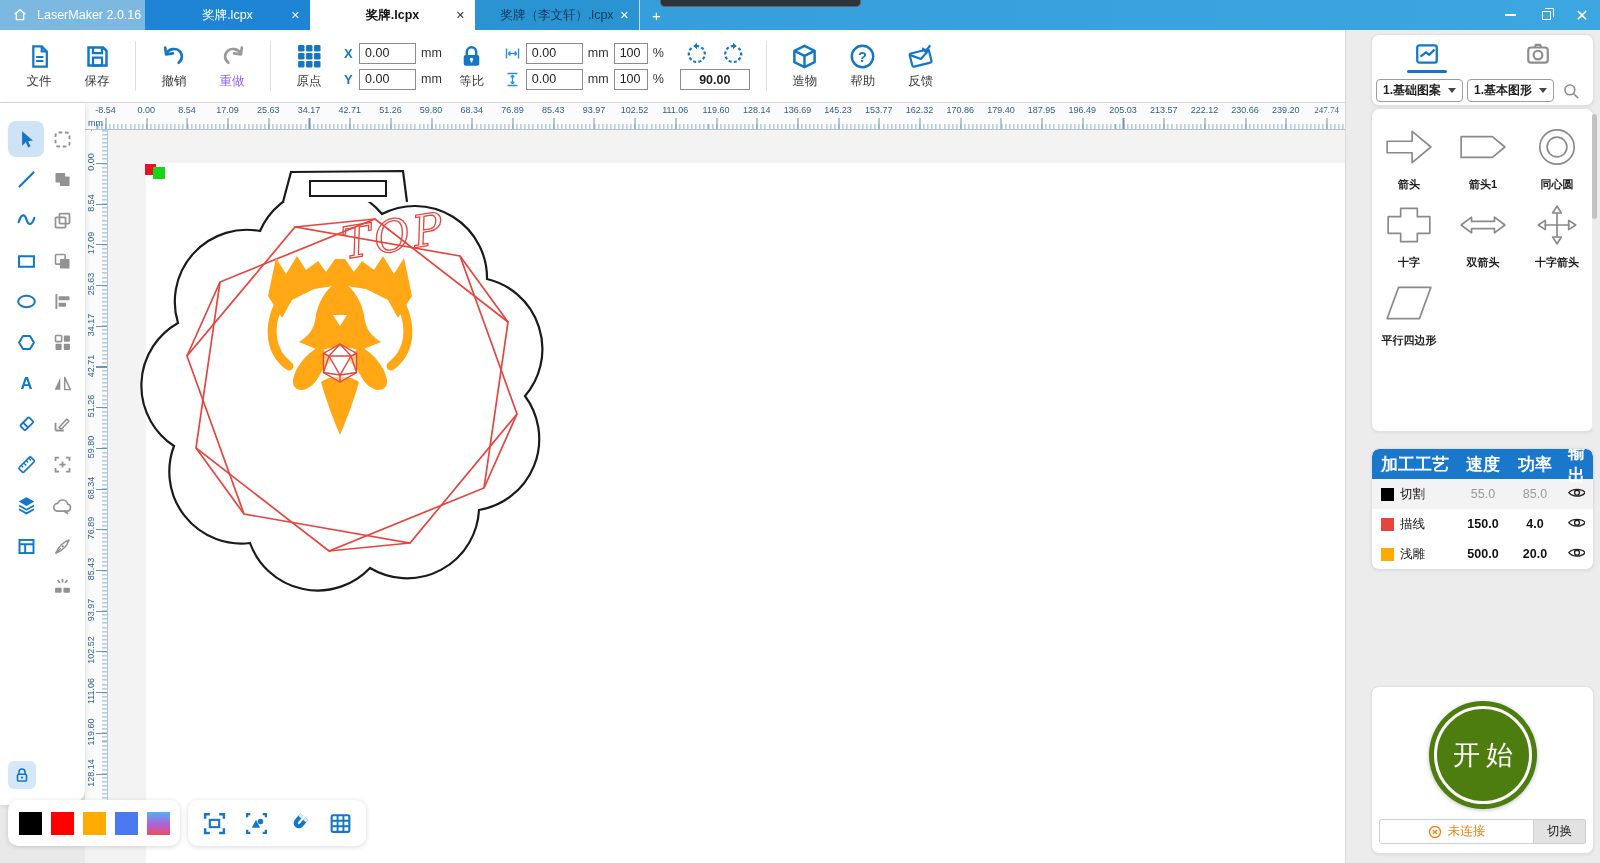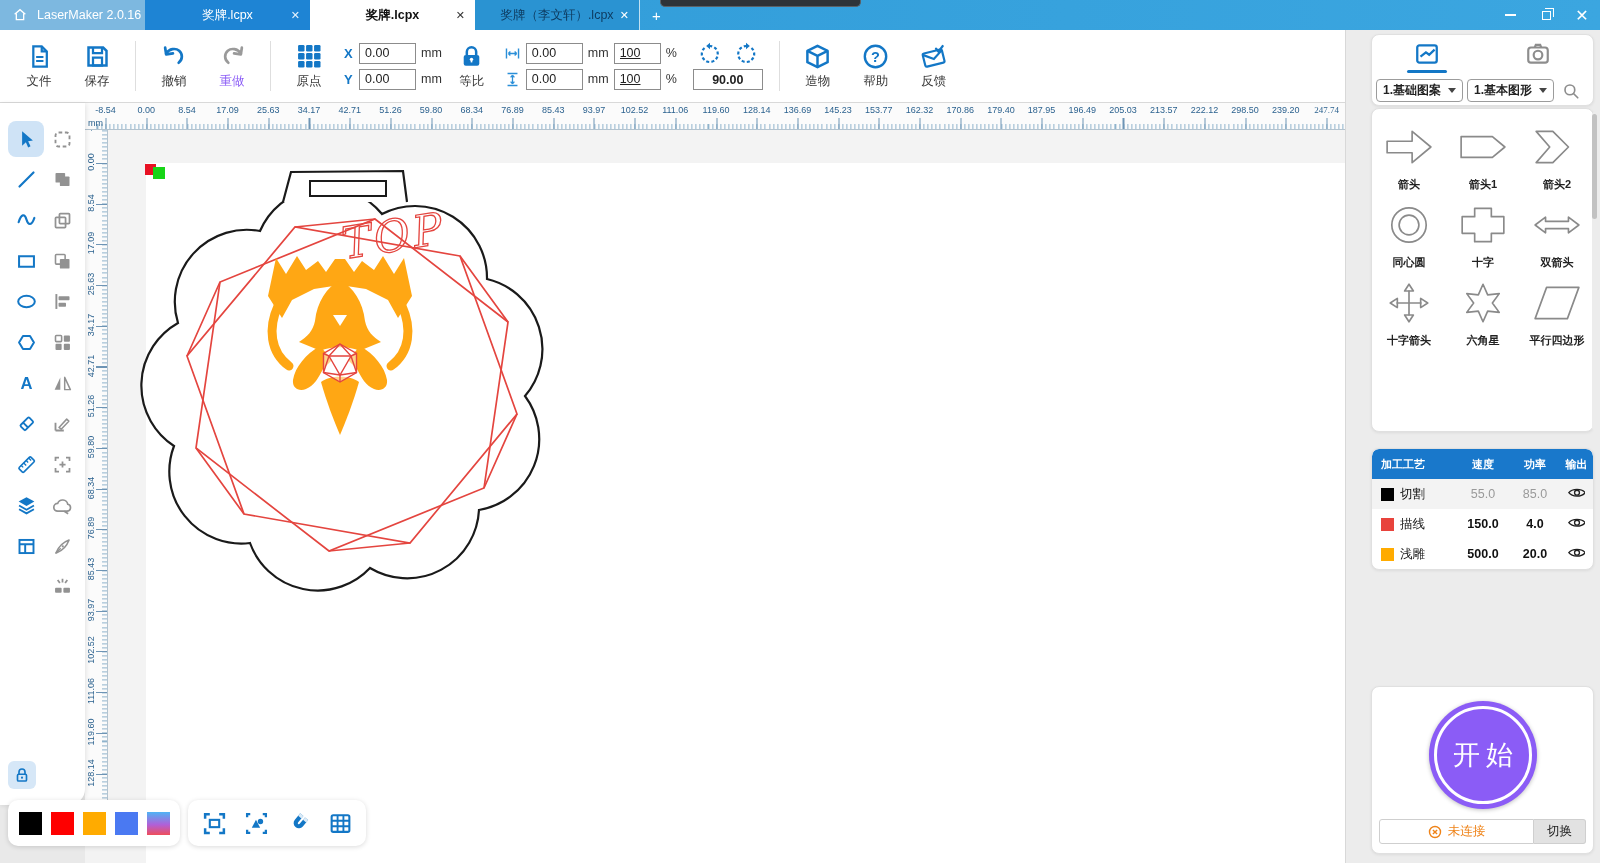--- a/index.html
+++ b/index.html
@@ -43,21 +43,21 @@
   .tlabel { font-size:12.5px; color:#3a3a3a; }
   .tsep { width:1px; height:50px; background:#dedede; margin:0 9px; }
   .xy-group,.wh-group { display:flex; flex-direction:column; gap:5px; margin-left:6px; }
   .xy-row,.wh-row { display:flex; align-items:center; gap:5px; font-size:12.5px; color:#333; }
   .xy-row b { color:#1377c6; font-size:13px; width:10px; }
   .wh-row .dimicon { width:17px; height:17px; color:#2b8fd8; }
   .wh-row .dimicon svg { width:100%; height:100%; }
   input.box { border:1px solid #8c8c8c; height:21px; font-size:12.5px; padding:0 5px;
               font-family:inherit; color:#222; background:#fff; }
   input.val { width:57px; }
-  input.pct { width:47px;text-decoration:underline; }
+  input.pct { width:34px; }
   .rot-group { display:flex; flex-direction:column; align-items:center; gap:3px; margin-left:16px; }
   .rot-icons { display:flex; gap:12px; }
   .rot-icons .ticon { width:24px; height:24px; }
   input.rot { width:70px; text-align:center; font-weight:bold; }
 
   
   .canvas-area { position:absolute; left:85px; top:103px; width:1260px; height:760px;
                  background:#f3f3f3; overflow:hidden; }
   .page { position:absolute; left:61px; top:60px; right:0; bottom:0; background:#fff; }
   .hruler { position:absolute; left:0; top:0; width:1260px; height:27px; background:#fbfbfb;
@@ -132,36 +132,36 @@
   .shape-cell { height:78px; display:flex; flex-direction:column; align-items:center; justify-content:flex-end; }
   .shape-cell svg { width:50px; height:42px; margin-bottom:5px; }
   .shape-cell .sname { font-size:11px; color:#222; font-weight:bold; padding-bottom:3px; }
   .shape-scroll { position:absolute; left:246px; top:82px; width:5px; height:318px; background:#ececec;
                   border-radius:3px; }
   .shape-scroll .thumb { position:absolute; left:0; top:2px; width:5px; height:105px; background:#c2c2c2;
                   border-radius:3px; }
 
   .rp-table { top:418px; height:122px; overflow:hidden; }
   .pt-head { display:flex; background:#1978cb; color:#fff; height:30px; align-items:center;
-             font-size:11px; font-weight:bold; border-radius:7px 7px 0 0; }
+             font-size:17px; font-weight:bold; border-radius:7px 7px 0 0; }
   .pt-row { display:flex; align-items:center; height:30px; font-size:12.5px; }
   .pt-row.muted { background:#f3f3f3; }
   .pt-c0 { width:84px; padding-left:9px; display:flex; align-items:center; gap:6px; }
   .pt-c1 { width:54px; text-align:center; }
   .pt-c2 { width:50px; text-align:center; }
   .pt-c3 { width:33px; text-align:center; }
   .pt-row .pt-c1,.pt-row .pt-c2 { font-weight:bold; color:#111; }
   .pt-row.muted .pt-c1,.pt-row.muted .pt-c2 { color:#9a9a9a; font-weight:normal; }
   .chip { width:13px; height:13px; display:inline-block; }
   .pt-name { color:#111; }
   .eye { width:18px; height:13px; display:inline-block; }
 
   .rp-start { top:656px; height:168px; }
   .start-btn { position:absolute; left:57px; top:14px; width:108px; height:108px; border-radius:50%;
-               background:#8b5cf6; display:flex; align-items:center; justify-content:center;
+               background:#4d7c0f; display:flex; align-items:center; justify-content:center;
                box-shadow:0 1px 4px rgba(0,0,0,.25); }
   .start-btn:before { content:""; position:absolute; inset:5px; border:3px solid #fff; border-radius:50%; }
   .start-btn span { color:#fff; font-size:27px; letter-spacing:6px; padding-left:6px; z-index:1; }
   .status-row { position:absolute; left:7px; right:7px; bottom:9px; height:25px; display:flex; }
   .conn-box { flex:1; border:1px solid #cfcfcf; background:#fff; display:flex; align-items:center;
               justify-content:center; gap:6px; color:#ef8318; font-size:12.5px; border-radius:3px 0 0 3px; }
   .conn-box svg { width:14px; height:14px; }
   .switch-box { width:52px; background:#e2e2e2; border:1px solid #cfcfcf; border-left:none;
                 display:flex; align-items:center; justify-content:center; font-size:12.5px; color:#222;
                 border-radius:0 3px 3px 0; }
@@ -405,21 +405,21 @@
           <span style="left: 735.1px;">145.23</span>
           <span style="left: 775.8px;">153.77</span>
           <span style="left: 816.5px;">162.32</span>
           <span style="left: 857.2px;">170.86</span>
           <span style="left: 897.9px;">179.40</span>
           <span style="left: 938.6px;">187.95</span>
           <span style="left: 979.3px;">196.49</span>
           <span style="left: 1020px;">205.03</span>
           <span style="left: 1060.7px;">213.57</span>
           <span style="left: 1101.4px;">222.12</span>
-          <span style="left: 1142.1px;">298.50</span>
+          <span style="left: 1142.1px;">230.66</span>
           <span style="left: 1182.8px;">239.20</span>
           <span style="left: 1223.5px; font-family: Liberation Serif, serif;">247.74</span>
         </div>
     </div>
     <div class="vruler">
       <div class="minor"></div>
         <div class="major"></div>
       <div id="vruler-labels">
           <span style="top: -13.7px;">-8.54</span>
           <span style="top: 27px;">0.00</span>
@@ -674,26 +674,20 @@
             <span class="sname">箭头</span>
           </div>
           <div class="shape-cell">
             <span><svg viewBox="0 0 48 40">
                 <path d="M3,10 H33 L45,20 L33,30 H3 Z" fill="none" stroke="#8a8a8a" stroke-width="1.6" stroke-linejoin="round"></path>
               </svg></span>
             <span class="sname">箭头1</span>
           </div>
           <div class="shape-cell">
             <span><svg viewBox="0 0 48 40">
-                <path d="M4,5 H20 L35,20 L20,35 H4 L17,20 Z" fill="none" stroke="#8a8a8a" stroke-width="1.6" stroke-linejoin="round"></path>
-              </svg></span>
-            <span class="sname">箭头2</span>
-          </div>
-          <div class="shape-cell">
-            <span><svg viewBox="0 0 48 40">
                 <circle cx="24" cy="20" r="16.5" fill="none" stroke="#8a8a8a" stroke-width="1.6"></circle>
                 <circle cx="24" cy="20" r="9.5" fill="none" stroke="#8a8a8a" stroke-width="1.6"></circle>
               </svg></span>
             <span class="sname">同心圆</span>
           </div>
           <div class="shape-cell">
             <span><svg viewBox="0 0 48 40">
                 <path d="M16,4 H32 V12 H44 V28 H32 V36 H16 V28 H4 V12 H16 Z" fill="none" stroke="#8a8a8a" stroke-width="1.6" stroke-linejoin="round"></path>
               </svg></span>
             <span class="sname">十字</span>
@@ -705,26 +699,20 @@
             <span class="sname">双箭头</span>
           </div>
           <div class="shape-cell">
             <span><svg viewBox="0 0 48 40">
                 <g fill="none" stroke="#8a8a8a" stroke-width="1.6" stroke-linejoin="round">
                   <path d="M24,8 V32 M12,20 H36"></path>
                   <path d="M24,2 L19.8,8.5 H28.2 Z M24,38 L19.8,31.5 H28.2 Z M6,20 L12.8,15.6 V24.4 Z M42,20 L35.2,15.6 V24.4 Z"></path>
                 </g>
               </svg></span>
             <span class="sname">十字箭头</span>
-          </div>
-          <div class="shape-cell">
-            <span><svg viewBox="0 0 48 40">
-                <path d="M24,2 L28.5,12.2 L39.6,11 L33,20 L39.6,29 L28.5,27.8 L24,38 L19.5,27.8 L8.4,29 L15,20 L8.4,11 L19.5,12.2 Z" fill="none" stroke="#8a8a8a" stroke-width="1.6" stroke-linejoin="round"></path>
-              </svg></span>
-            <span class="sname">六角星</span>
           </div>
           <div class="shape-cell">
             <span><svg viewBox="0 0 48 40">
                 <path d="M14,5 H45 L34,35 H3 Z" fill="none" stroke="#8a8a8a" stroke-width="1.6" stroke-linejoin="round"></path>
               </svg></span>
             <span class="sname">平行四边形</span>
           </div>
           <div class="shape-cell" style="grid-column: 1;"></div>
           <div class="shape-cell" style="grid-column: 3;"></div>
         </div>

